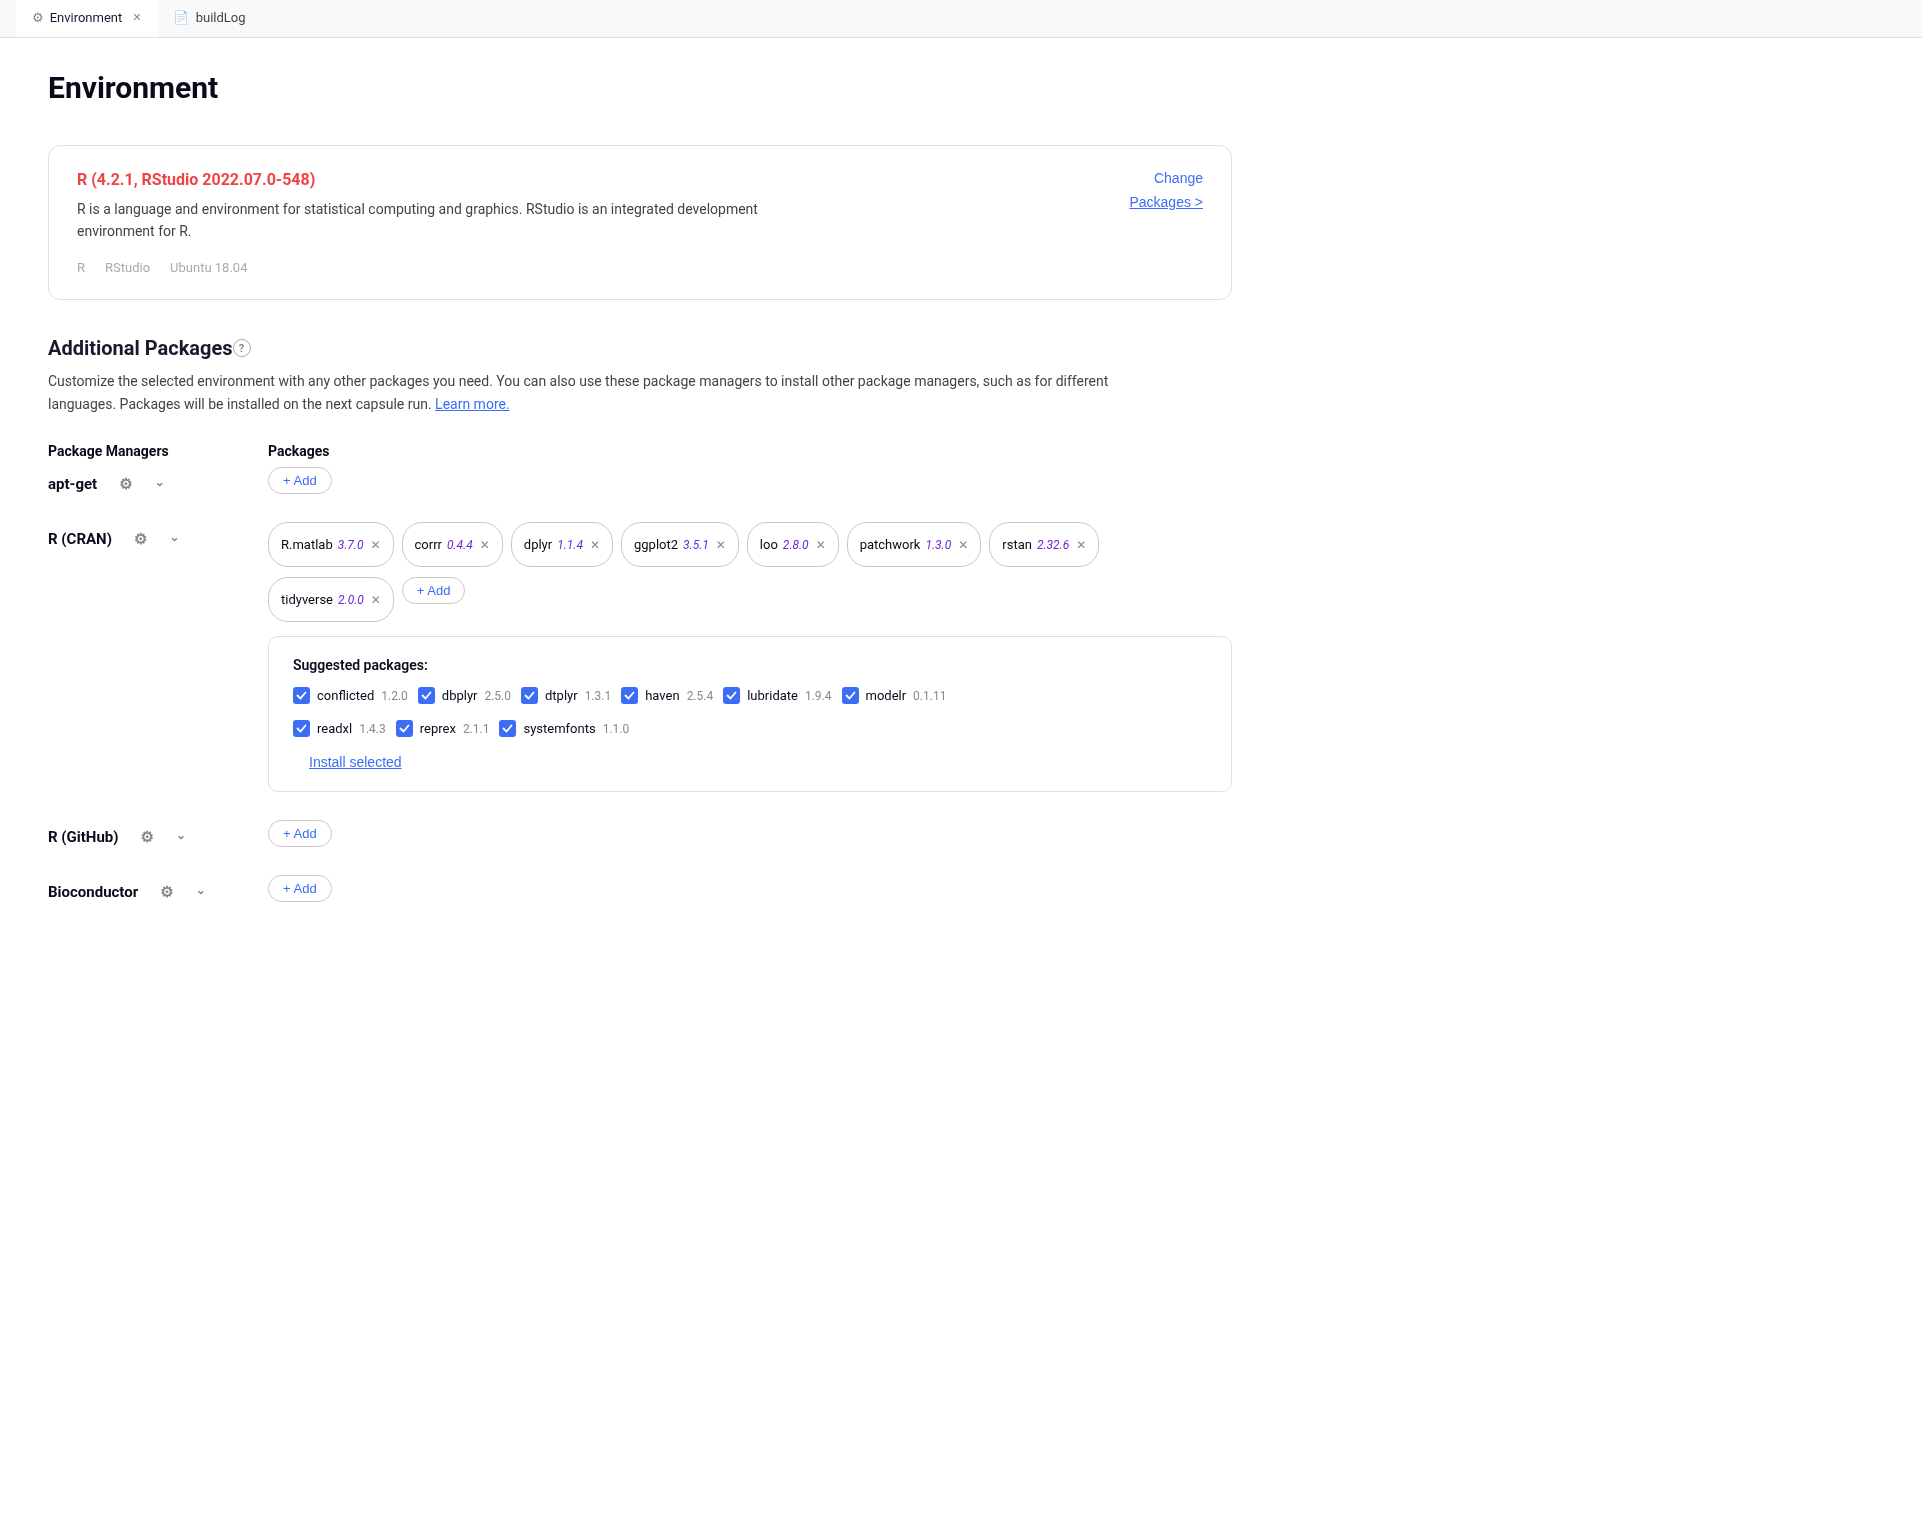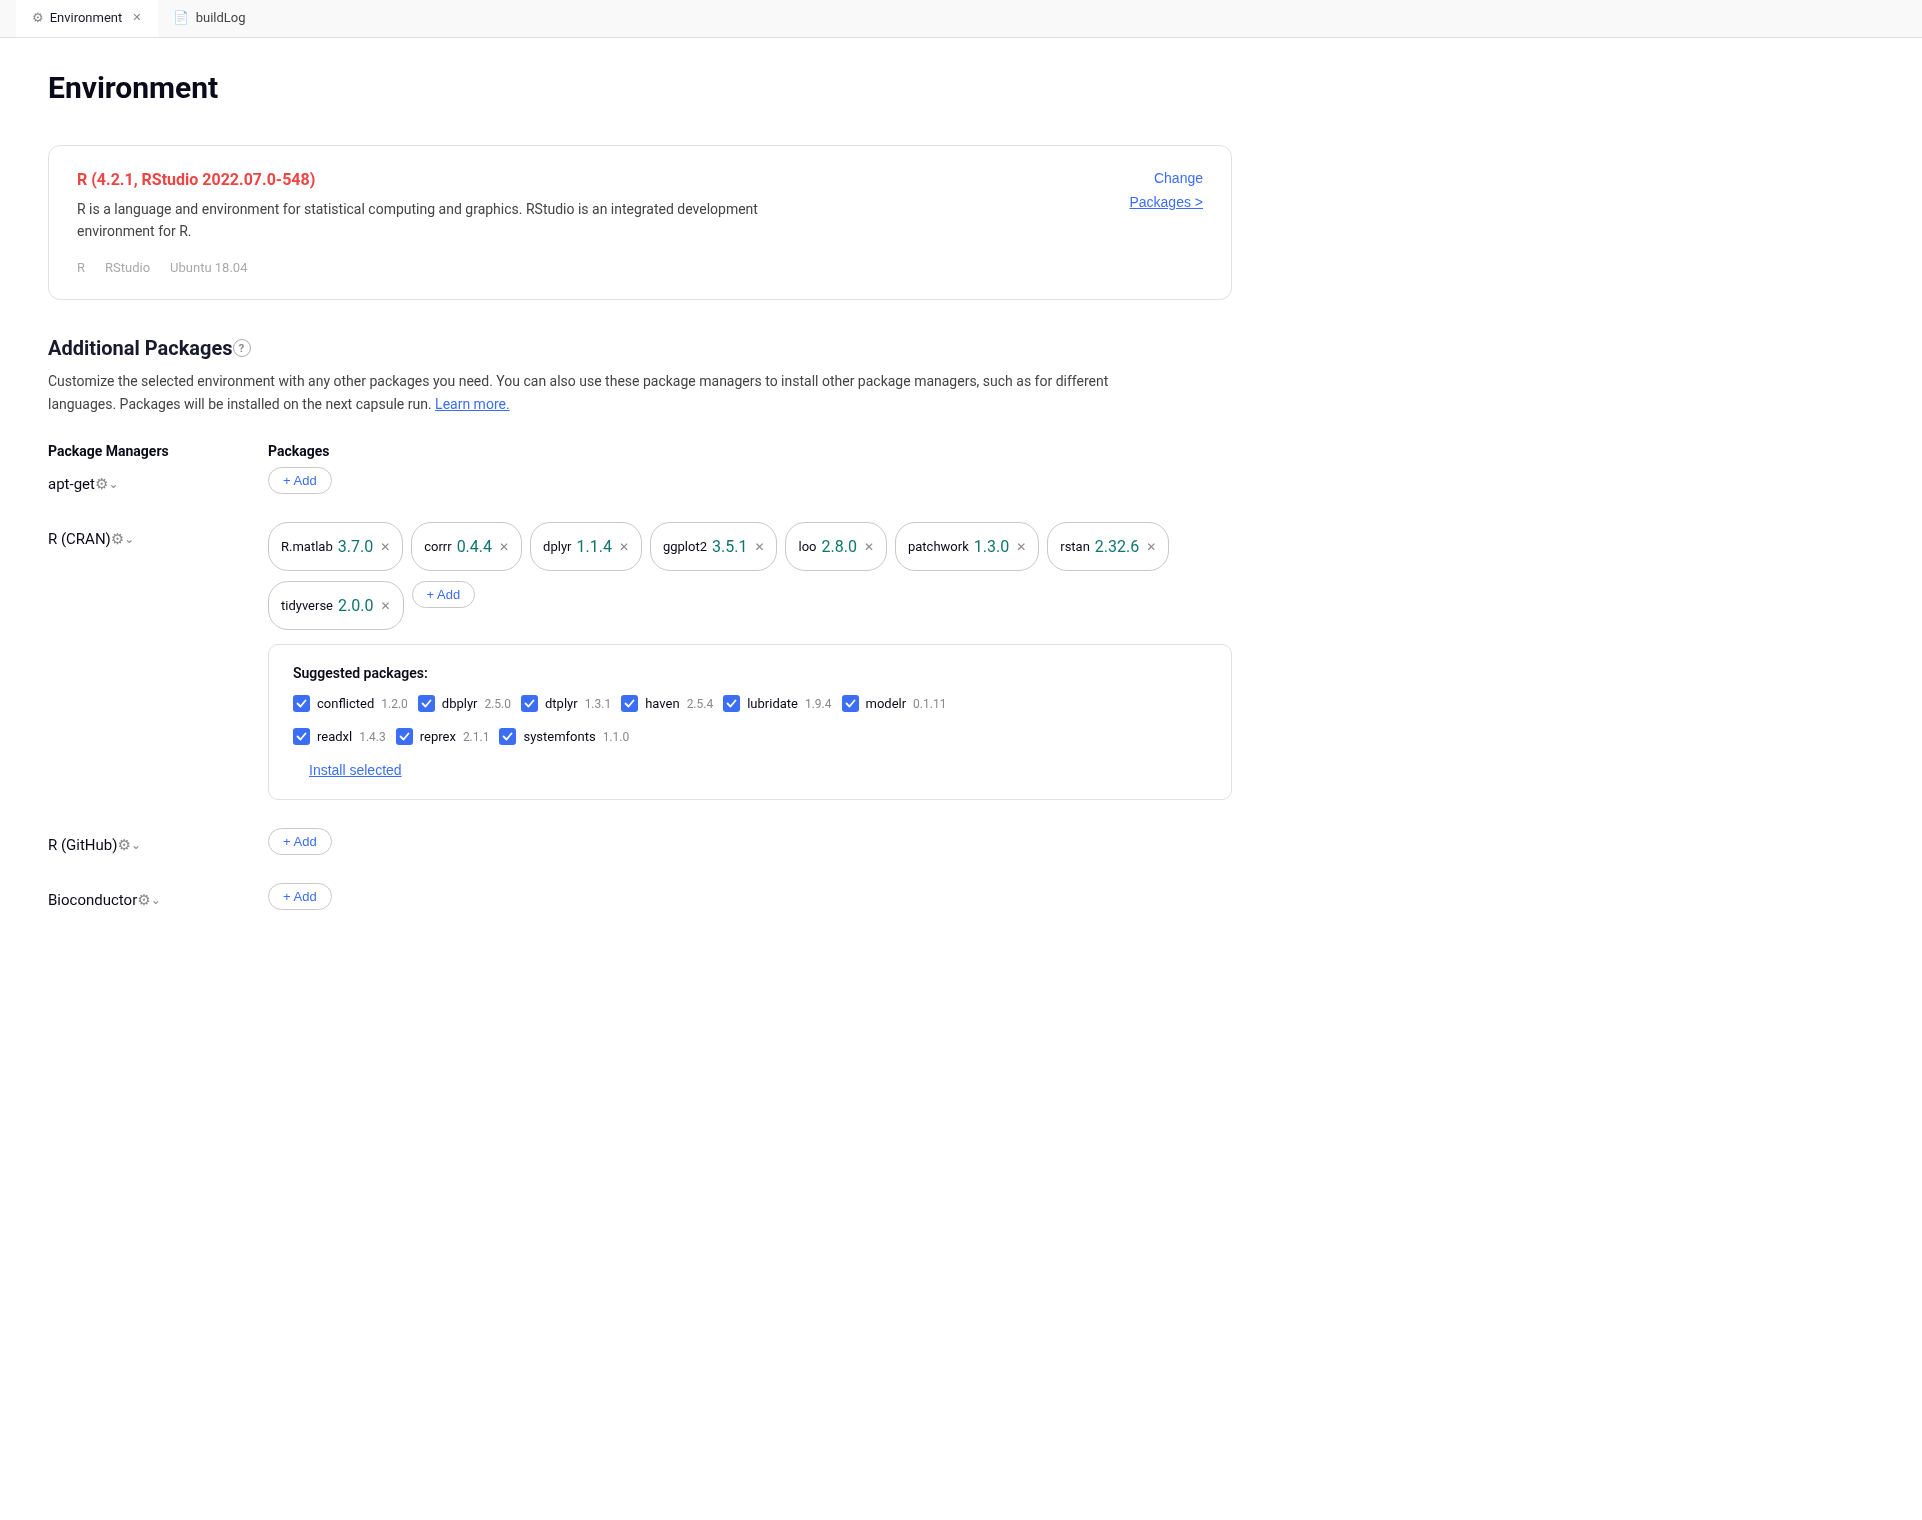--- a/index.html
+++ b/index.html
@@ -158,25 +158,24 @@
 
     
     .pkg-row {
       display: grid;
       grid-template-columns: 220px 1fr;
       align-items: flex-start;
       margin-bottom: 28px;
     }
     .pkg-manager-name {
       font-size: 15px;
-      font-weight: 400;
+      font-weight: 700;
       color: #0a0a1a;
       display: flex;
-      align-items: center;
-      gap: 0;
+      gap: 22px;
       padding-top: 8px;
     }
     .gear-icon {
       color: #888;
       font-size: 15px;
       cursor: pointer;
     }
     .chevron-icon {
       color: #888;
       font-size: 12px;
@@ -195,22 +194,23 @@
       align-items: center;
       gap: 5px;
       border: 1px solid #c8c8c8;
       border-radius: 20px;
       padding: 14px 12px;
       font-size: 13px;
       color: #0a0a1a;
       background: #fff;
     }
     .pkg-tag .pkg-version {
-      color: #0f766e;
-      font-size: 16px;
+      color: #6d28d9;
+      font-size: 12px;
+      font-style: italic;
     }
     .pkg-tag .remove-btn {
       cursor: pointer;
       color: #888;
       font-size: 12px;
       margin-left: 2px;
       line-height: 1;
     }
 
     

